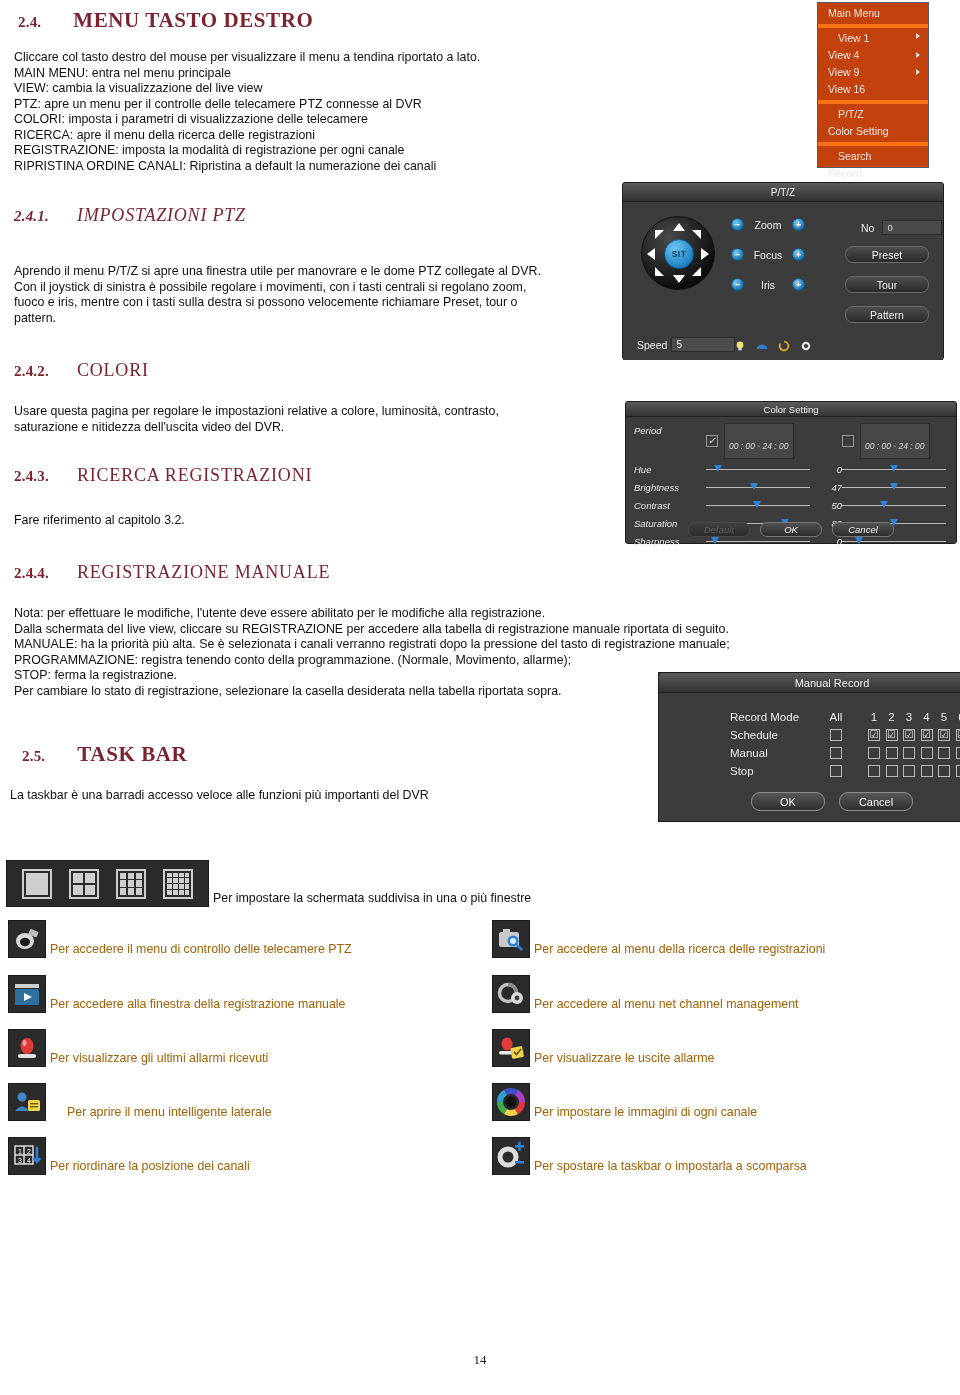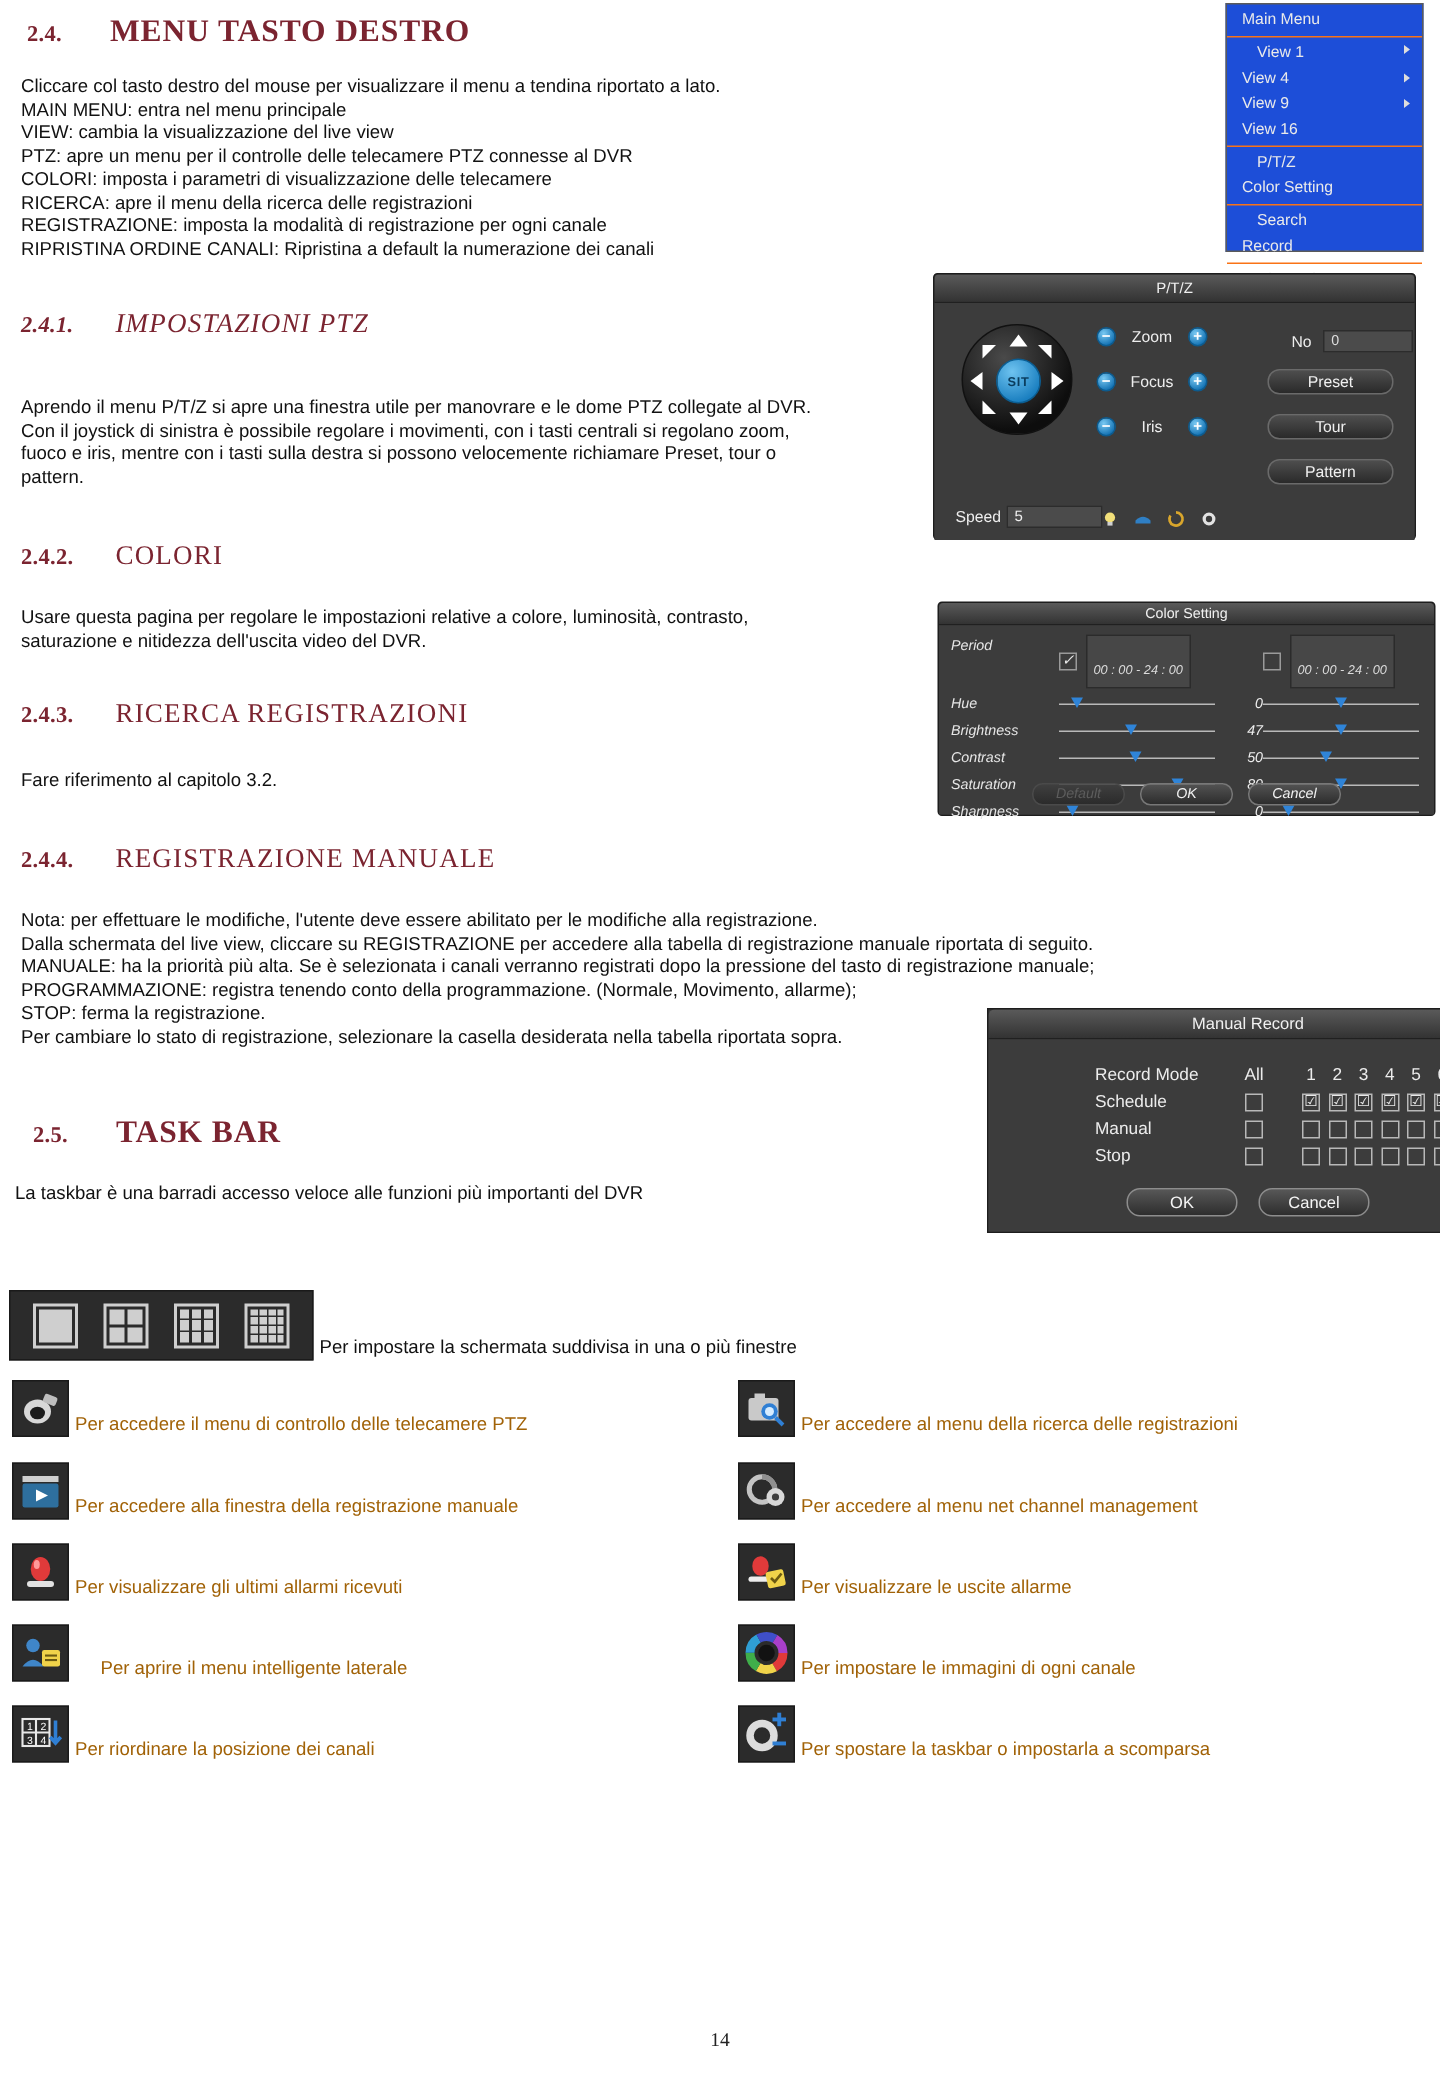--- a/index.html
+++ b/index.html
@@ -54,33 +54,33 @@
     background: linear-gradient(#5a5a5a, #333);
     text-align: center;
     font-size: 10px;
     color: #f0f0f0;
     border-bottom: 1px solid #202020;
   }
   .dvr-body { background: #3c3c3c; }
 
   
   #context-menu {
-    left: 817px; top: 2px; width: 132px; height: 166px;
-    background: #1d4ed8; border: 1px solid #5a5a5a;
+    left: 817px; top: 2px; width: 112px; height: 166px;
+    background: #c2410c; border: 1px solid #5a5a5a;
     padding: 2px 0;
   }
   #context-menu .mi {
     position: relative;
     font-size: 10.5px;
     color: #eaeaea;
     padding: 1px 6px 1px 10px;
     line-height: 15px;
     white-space: nowrap;
   }
-  #context-menu .mi.sep { border-top: 1px solid #f97316; margin-top: 2px; padding-top: 3px; padding-left: 20px; }
+  #context-menu .mi.sep { border-top: 4px solid #f97316; margin-top: 2px; padding-top: 3px; padding-left: 20px; }
   #context-menu .arrow {
     position: absolute; right: 8px; top: 5px;
     width: 0; height: 0;
     border-left: 4px solid #ddd;
     border-top: 3px solid transparent;
     border-bottom: 3px solid transparent;
   }
 
   
   #ptz-panel { left: 622px; top: 182px; width: 322px; height: 178px; border-radius: 3px; }

